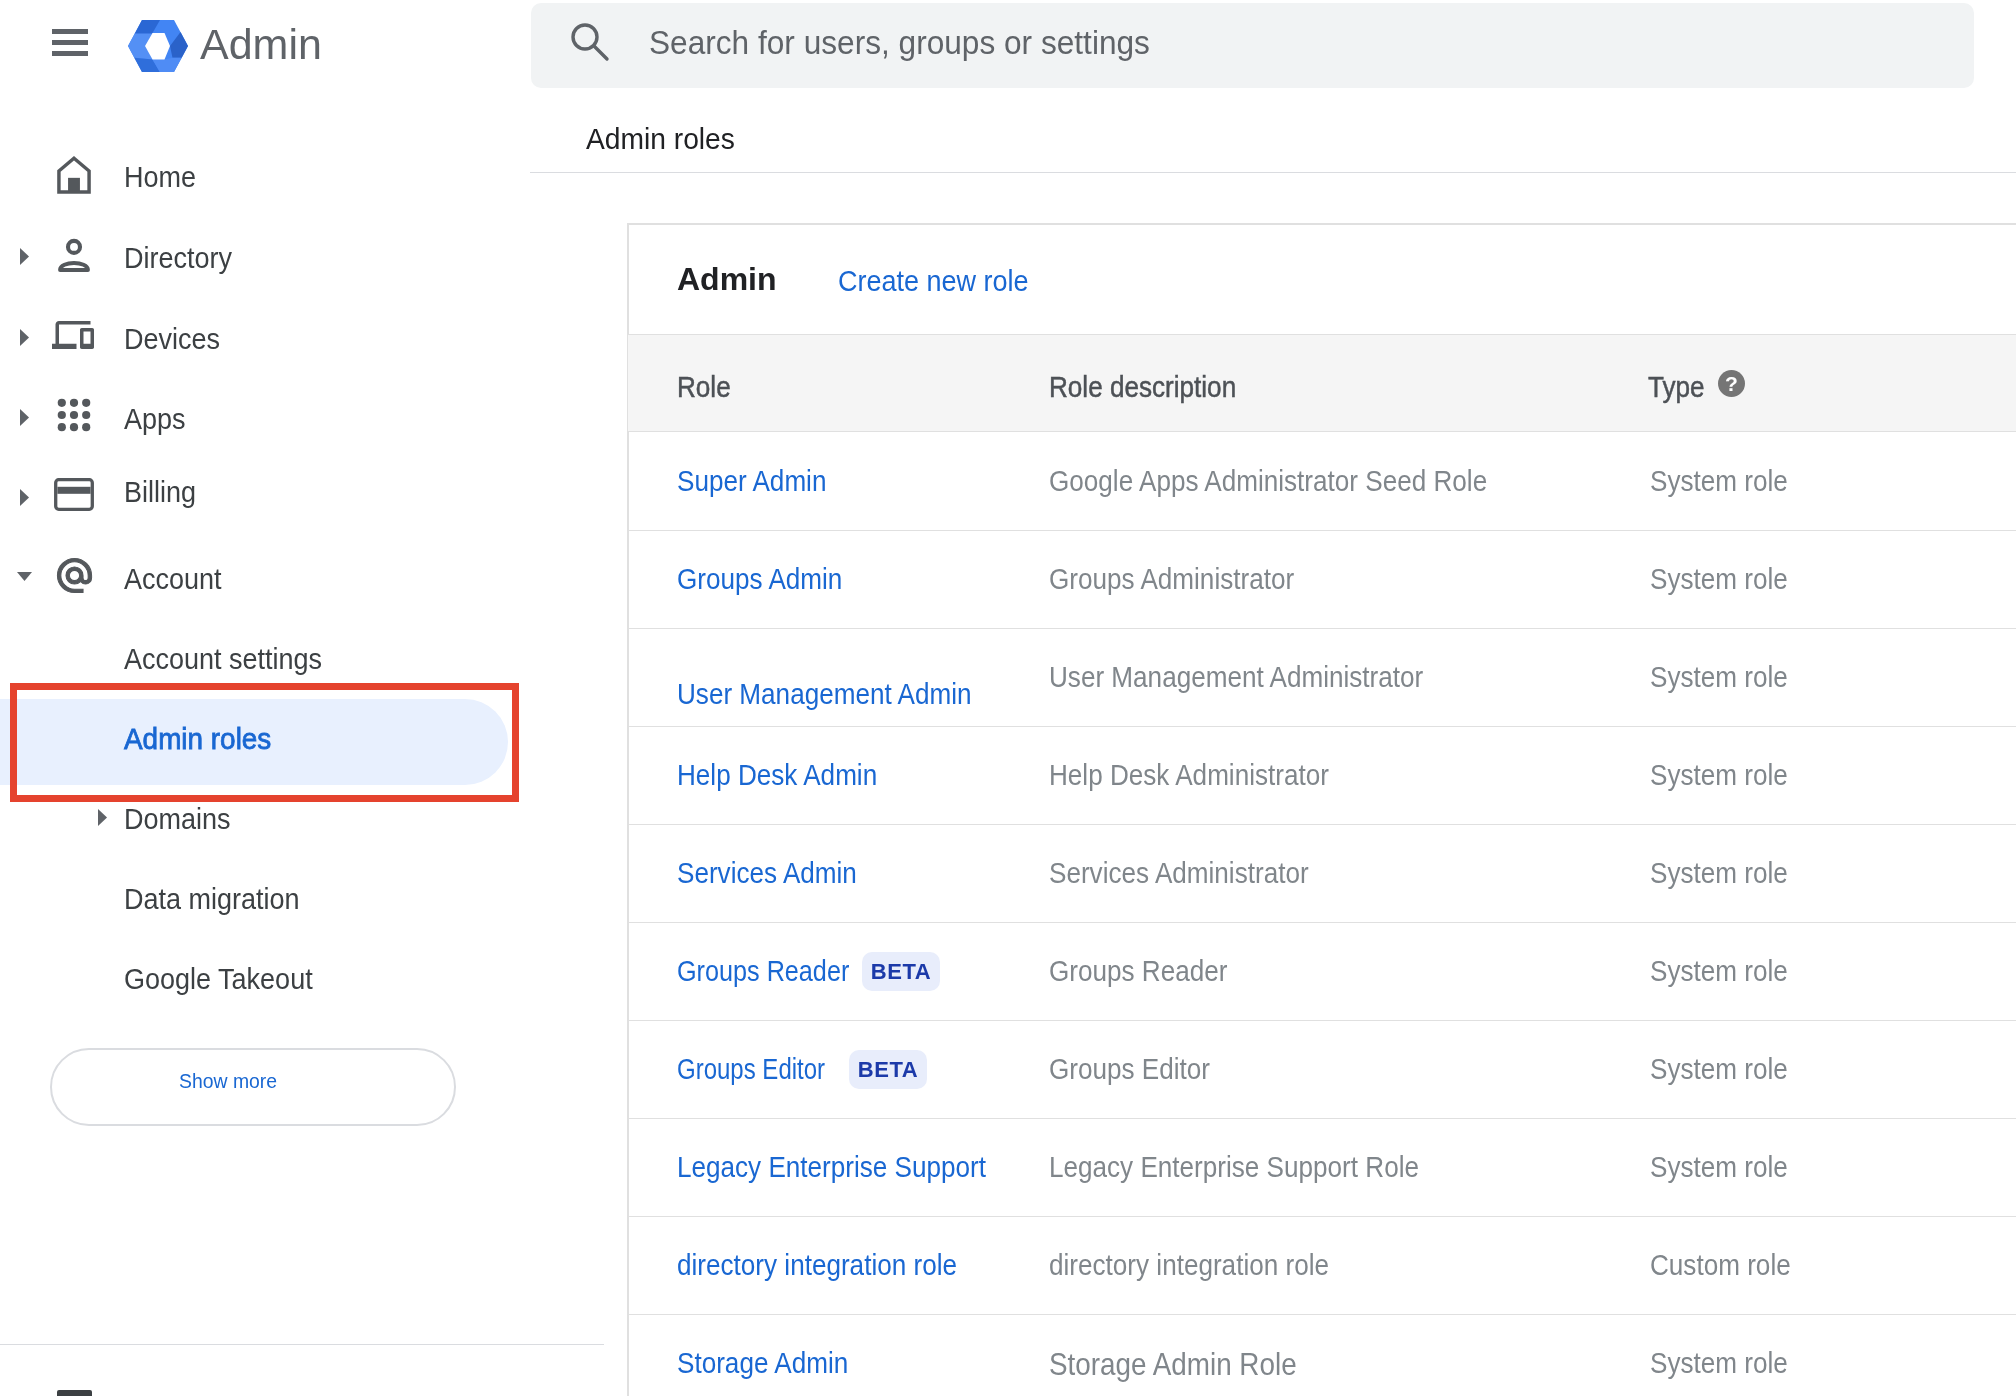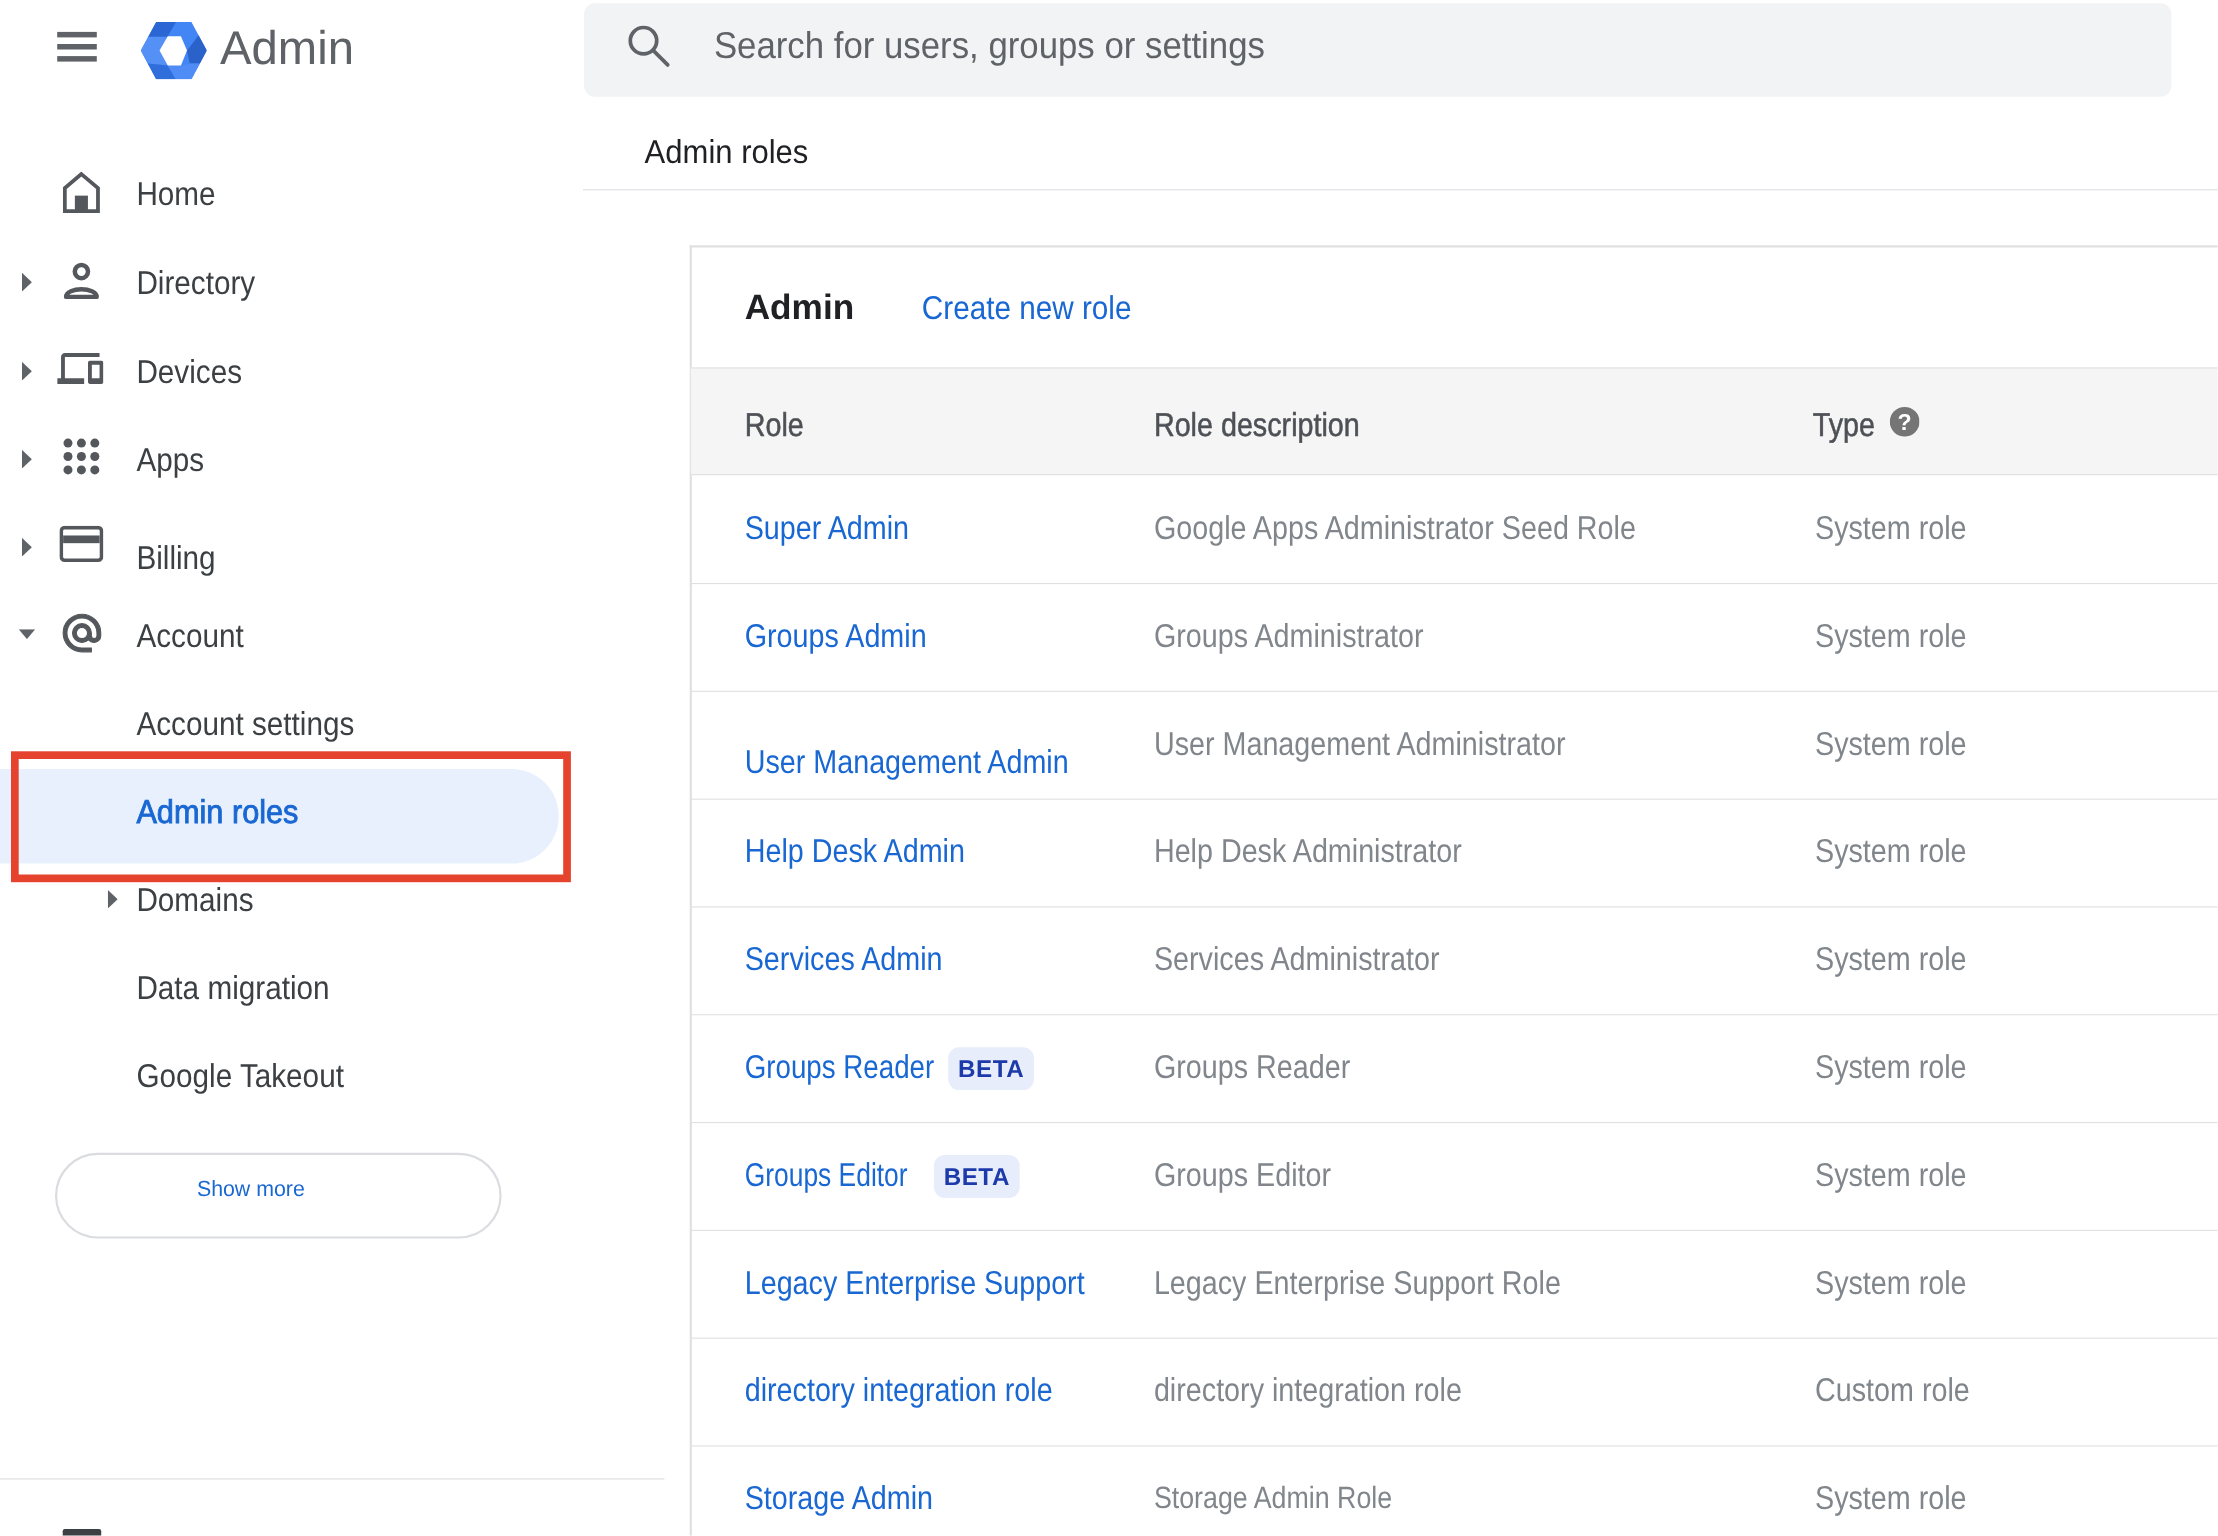--- a/index.html
+++ b/index.html
@@ -87,21 +87,21 @@
         <circle cx="29.2" cy="29.2" r="4.1"></circle>
       </svg></div>
 <div class="tx" style="left:124px; top:401.5px; font-size:30px; color:#3c4043; font-weight:400; line-height:normal;"><span style="transform:scaleX(0.9); ">Apps</span></div>
 <svg class="abs" style="left:20px; top:489px;" width="9" height="17" viewBox="0 0 9 17">
       <polygon points="0,0 9,8.5 0,17" fill="#5f6368"></polygon>
     </svg>
 <div class="abs" style="left:54px; top:478px;"><svg width="40" height="34" viewBox="0 0 40 34">
         <rect x="1.7" y="1.7" width="36.6" height="29.6" rx="3" fill="none" stroke="#54585c" stroke-width="3.3"></rect>
         <rect x="3.4" y="8.8" width="33.2" height="7.0" fill="#54585c"></rect>
       </svg></div>
-<div class="tx" style="left:124px; top:491px; font-size:30px; color:#3c4043; font-weight:400; line-height:normal;"><span style="transform:scaleX(0.9); ">Billing</span></div>
+<div class="tx" style="left:124px; top:475px; font-size:30px; color:#3c4043; font-weight:400; line-height:normal;"><span style="transform:scaleX(0.9); ">Billing</span></div>
 <svg class="abs" style="left:17px; top:572px;" width="15" height="9" viewBox="0 0 15 9">
       <polygon points="0,0 15,0 7.5,9" fill="#5f6368"></polygon>
     </svg>
 <div class="abs" style="left:54px; top:555px;"><svg width="41" height="41" viewBox="0 0 24 24" fill="#54585c" stroke="#54585c" stroke-width="0.6">
         <path d="M12 2C6.48 2 2 6.48 2 12s4.48 10 10 10h5v-2h-5c-4.34 0-8-3.66-8-8s3.66-8 8-8 8 3.66 8 8v1.43c0 .79-.71 1.57-1.5 1.57s-1.5-.78-1.5-1.57V12c0-2.76-2.24-5-5-5s-5 2.24-5 5 2.24 5 5 5c1.38 0 2.64-.56 3.54-1.47.65.89 1.77 1.47 2.96 1.47 1.97 0 3.5-1.6 3.5-3.57V12c0-5.52-4.48-10-10-10zm0 13c-1.66 0-3-1.34-3-3s1.34-3 3-3 3 1.34 3 3-1.34 3-3 3z"></path>
       </svg></div>
 <div class="tx" style="left:124px; top:561.5px; font-size:30px; color:#3c4043; font-weight:400; line-height:normal;"><span style="transform:scaleX(0.9); ">Account</span></div>
 <div class="tx" style="left:124px; top:641.5px; font-size:30px; color:#3c4043; font-weight:400; line-height:normal;"><span style="transform:scaleX(0.9); ">Account settings</span></div>
 <div class="tx" style="left:124px; top:881.5px; font-size:30px; color:#3c4043; font-weight:400; line-height:normal;"><span style="transform:scaleX(0.9); ">Data migration</span></div>
 <div class="tx" style="left:124px; top:961.5px; font-size:30px; color:#3c4043; font-weight:400; line-height:normal;"><span style="transform:scaleX(0.9); ">Google Takeout</span></div>
@@ -149,15 +149,15 @@
 <div class="tx" style="left:1650px; top:1052.1px; font-size:30px; color:#80868b; font-weight:400; line-height:normal;"><span style="transform:scaleX(0.87); ">System role</span></div>
 <div class="abs" style="left:628px; top:1216.4px; width:1388px; height:1px; background:#e0e0e0;"></div>
 <div class="tx" style="left:677px; top:1150.1px; font-size:30px; color:#1967d2; font-weight:400; line-height:normal;"><span style="transform:scaleX(0.87); ">Legacy Enterprise Support</span></div>
 <div class="tx" style="left:1049px; top:1150.1px; font-size:30px; color:#80868b; font-weight:400; line-height:normal;"><span style="transform:scaleX(0.87); ">Legacy Enterprise Support Role</span></div>
 <div class="tx" style="left:1650px; top:1150.1px; font-size:30px; color:#80868b; font-weight:400; line-height:normal;"><span style="transform:scaleX(0.87); ">System role</span></div>
 <div class="abs" style="left:628px; top:1314.4px; width:1388px; height:1px; background:#e0e0e0;"></div>
 <div class="tx" style="left:677px; top:1248.1px; font-size:30px; color:#1967d2; font-weight:400; line-height:normal;"><span style="transform:scaleX(0.87); ">directory integration role</span></div>
 <div class="tx" style="left:1049px; top:1248.1px; font-size:30px; color:#80868b; font-weight:400; line-height:normal;"><span style="transform:scaleX(0.87); ">directory integration role</span></div>
 <div class="tx" style="left:1650px; top:1248.1px; font-size:30px; color:#80868b; font-weight:400; line-height:normal;"><span style="transform:scaleX(0.87); ">Custom role</span></div>
 <div class="tx" style="left:677px; top:1346.1px; font-size:30px; color:#1967d2; font-weight:400; line-height:normal;"><span style="transform:scaleX(0.87); ">Storage Admin</span></div>
-<div class="tx" style="left:1049px; top:1346.1px; font-size:28px; color:#80868b; font-weight:400; line-height:normal;"><span style="transform:scaleX(0.87); ">Storage Admin Role</span></div>
+<div class="tx" style="left:1049px; top:1346.1px; font-size:32px; color:#80868b; font-weight:400; line-height:normal;"><span style="transform:scaleX(0.87); ">Storage Admin Role</span></div>
 <div class="tx" style="left:1650px; top:1346.1px; font-size:30px; color:#80868b; font-weight:400; line-height:normal;"><span style="transform:scaleX(0.87); ">System role</span></div>
   </div>
 
 </body></html>

